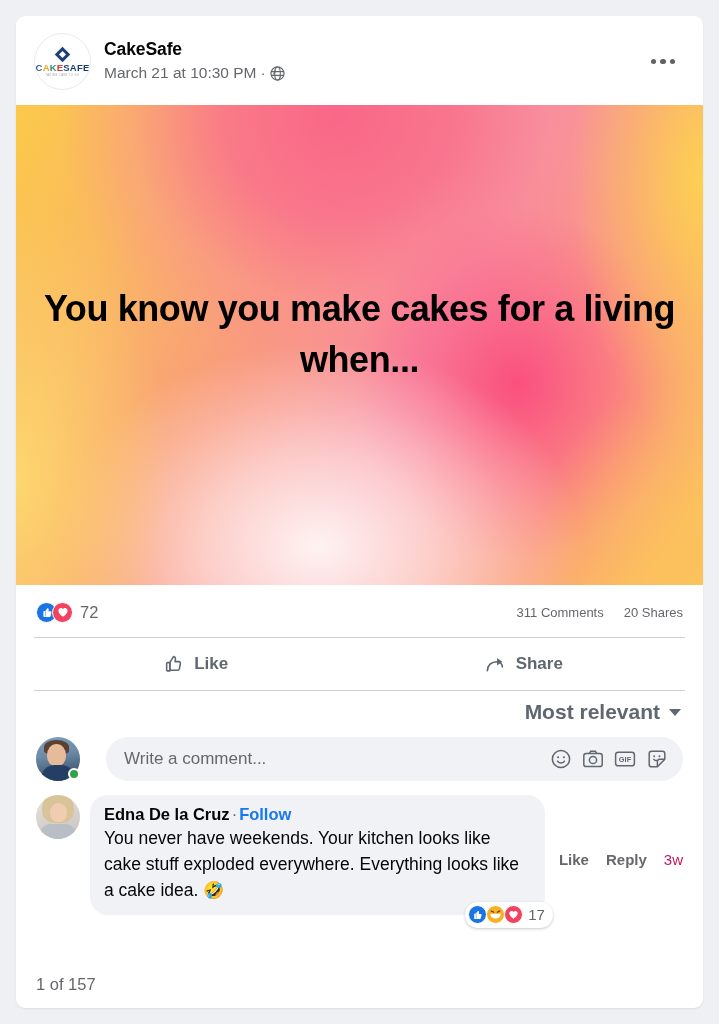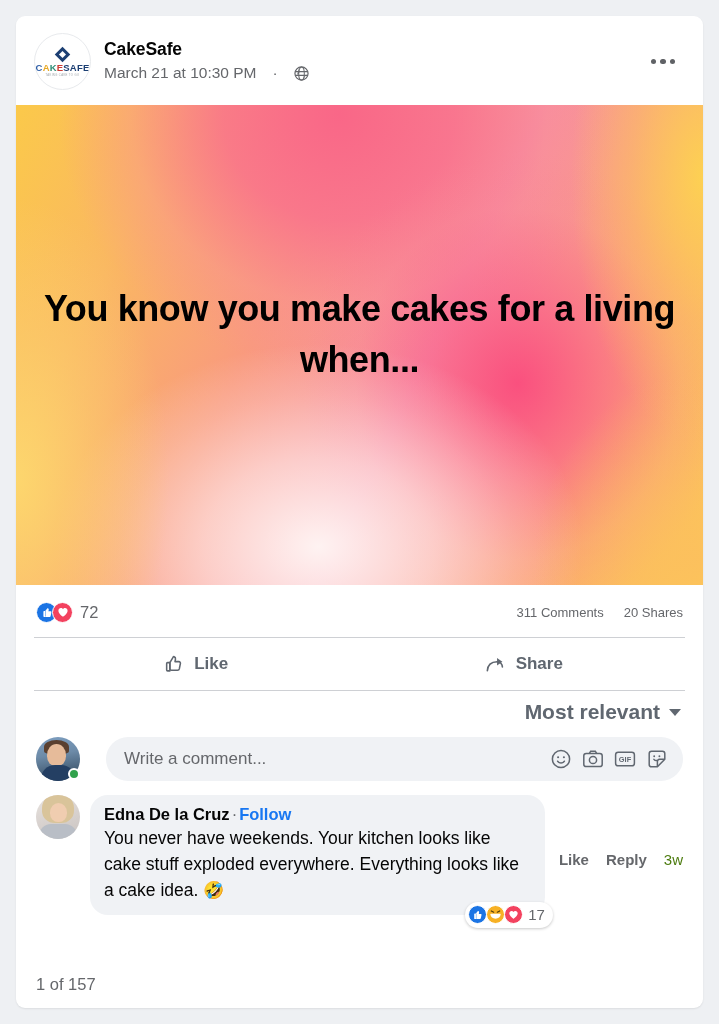--- a/index.html
+++ b/index.html
@@ -109,21 +109,21 @@
   .page-name {
     font-size: 17.5px;
     font-weight: 700;
     color: #050505;
     line-height: 1.25;
     letter-spacing: -0.1px;
   }
   .meta-row {
     display: flex;
     align-items: center;
-    gap: 16px;
+    gap: 4px;
     margin-top: 2px;
   }
   .post-time {
     font-size: 15.5px;
     color: #65676b;
     line-height: 1.3;
   }
   .meta-dot {
     font-size: 15.5px;
     color: #65676b;
@@ -508,21 +508,21 @@
     align-items: center;
     gap: 17px;
     padding: 9px 0 0 14px;
     font-size: 15px;
   }
   .ca-link {
     font-weight: 700;
     color: #65676b;
     cursor: pointer;
   }
-  .ca-time { color: #4d7c0f; }
+  .ca-time { color: #be185d; }
 
   
   .footer-row {
     display: flex;
     align-items: center;
     justify-content: space-between;
     padding: 10px 20px 14px 20px;
     margin-top: auto;
     flex: 0 0 auto;
   }

